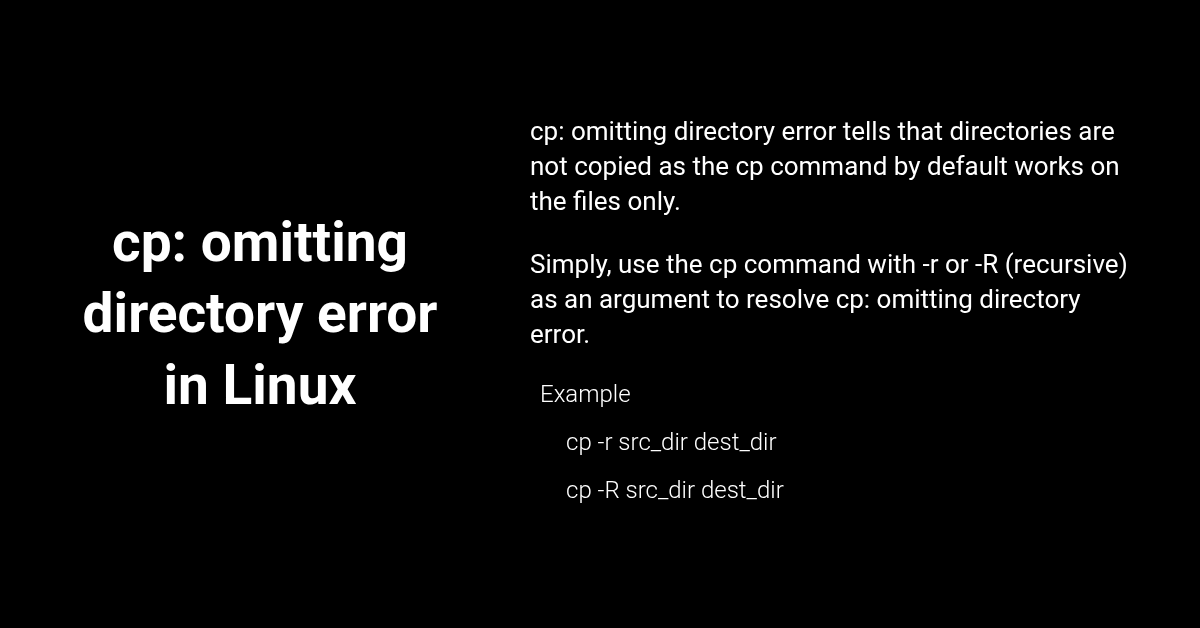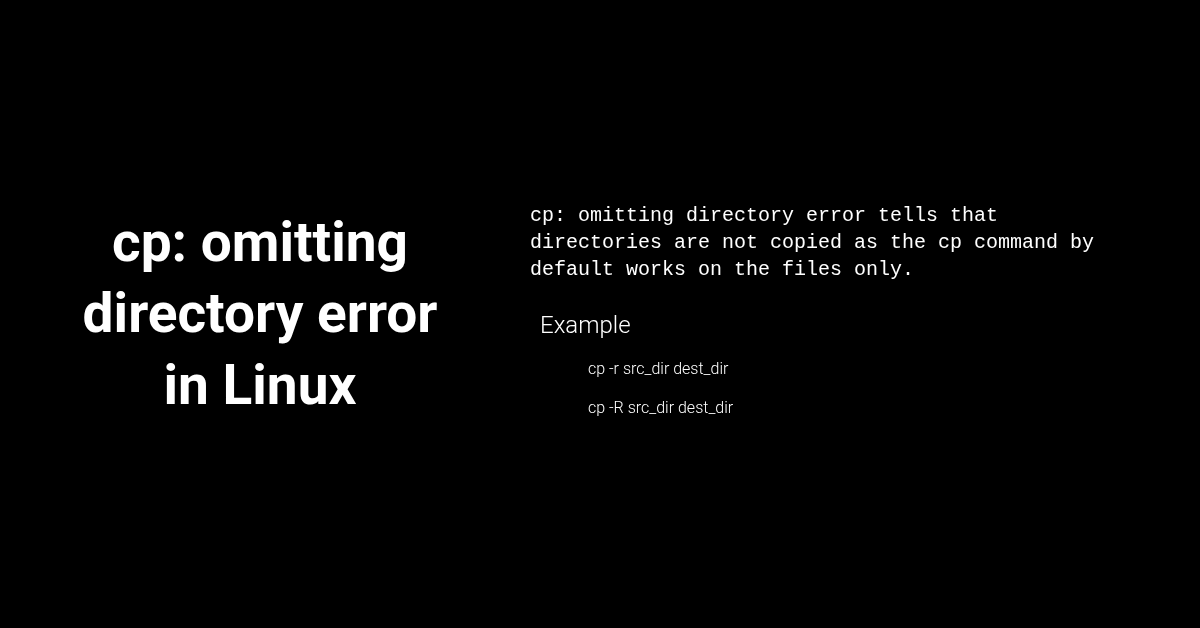--- a/index.html
+++ b/index.html
@@ -31,45 +31,45 @@
       line-height: 1.3;
       text-align: center;
     }
     .right-col {
       width: 710px;
       padding-left: 40px;
       padding-right: 60px;
       padding-top: 10px;
     }
     .paragraph {
-      font-size: 20px;
+      font-size: 26px;
       font-weight: 400;
       line-height: 1.35;
       margin-bottom: 28px;
-      font-family: Liberation Mono, monospace;
     }
     .example-label {
       font-size: 24px;
       font-weight: 300;
       margin-left: 10px;
       margin-bottom: 20px;
       margin-top: 8px;
     }
     .example-cmd {
-      font-size: 16px;
+      font-size: 24px;
       font-weight: 300;
-      margin-left: 58px;
+      margin-left: 36px;
       margin-bottom: 20px;
     }
   </style>
 </head>
 <body>
 
 <div class="left-col">
   <h1 class="title">cp: omitting directory error in Linux</h1>
 </div>
 
 <div class="right-col">
   <p class="paragraph">cp: omitting directory error tells that directories are not copied as the cp command by default works on the files only.</p>
+  <p class="paragraph">Simply, use the cp command with  -r or -R (recursive) as an argument to resolve cp: omitting directory error.</p>
   <p class="example-label">Example</p>
   <p class="example-cmd">cp -r src_dir dest_dir</p>
   <p class="example-cmd">cp -R src_dir dest_dir</p>
 </div>
 
 </body></html>

